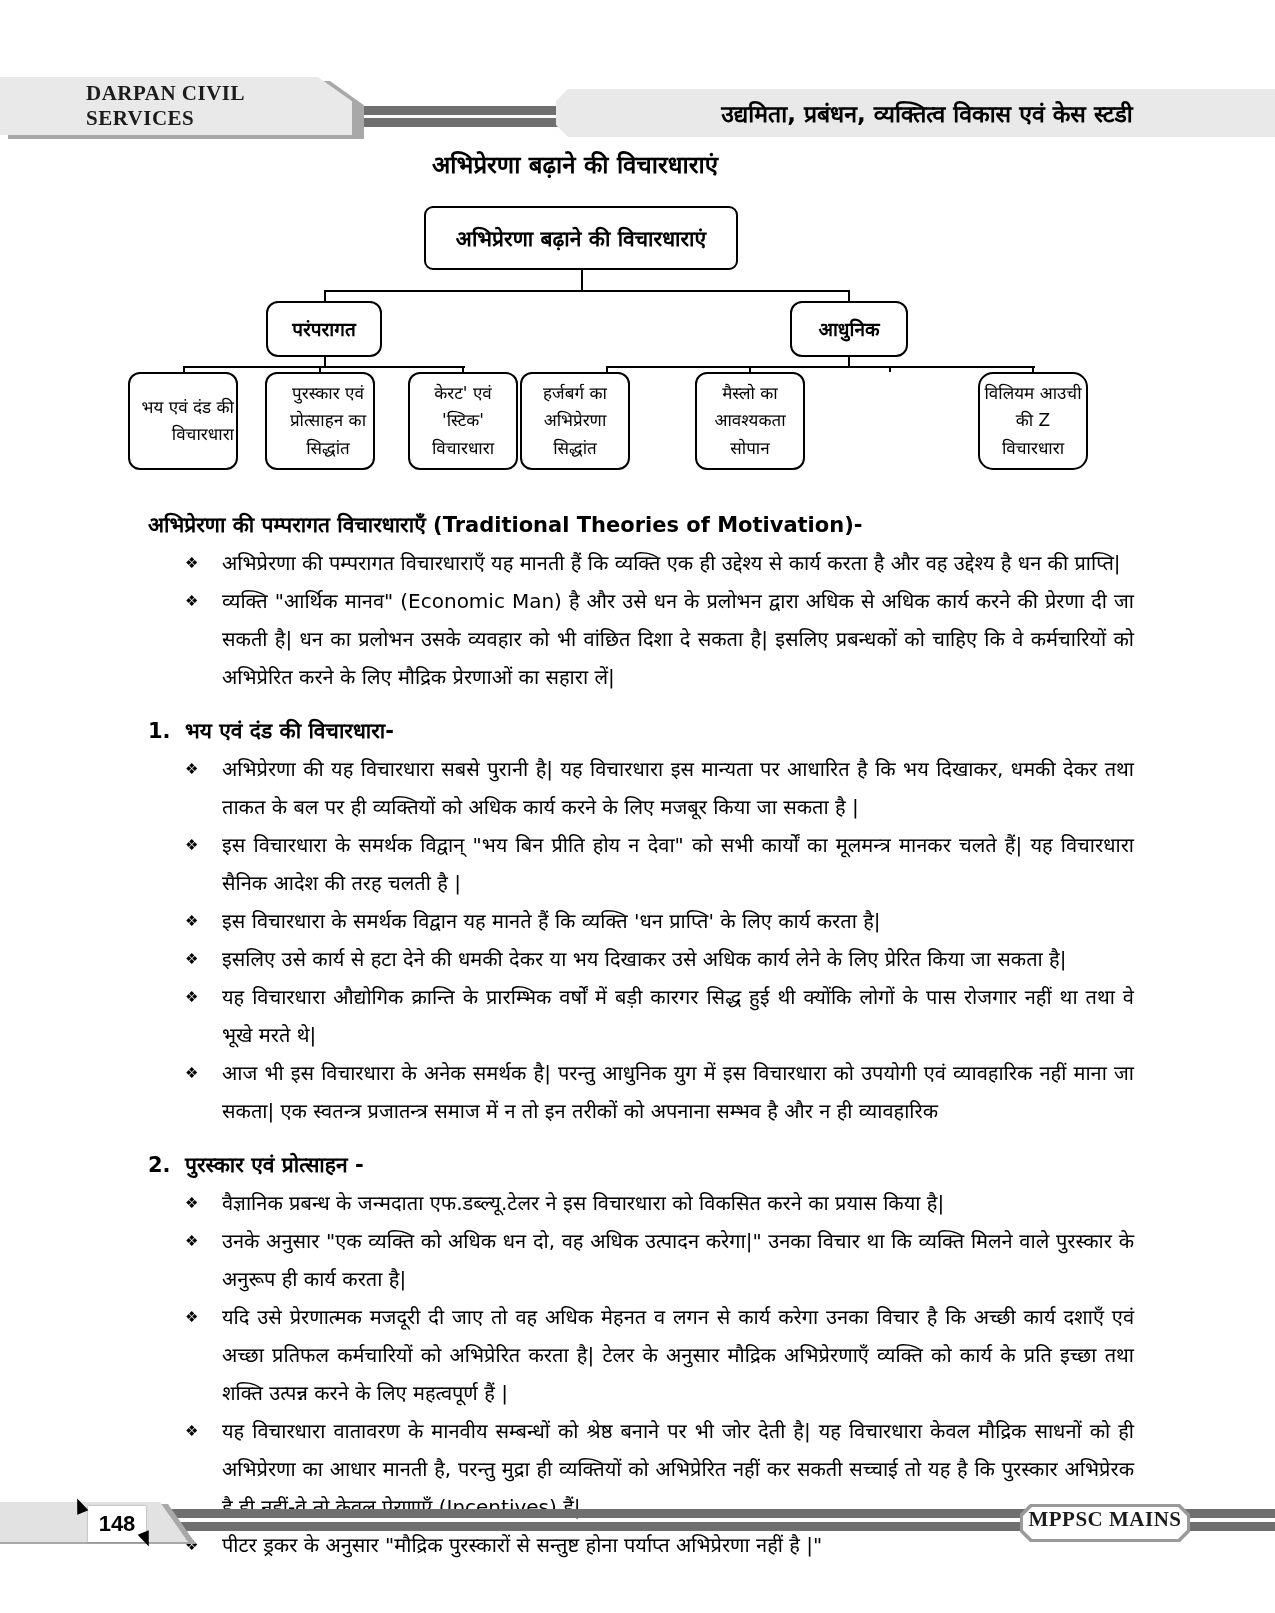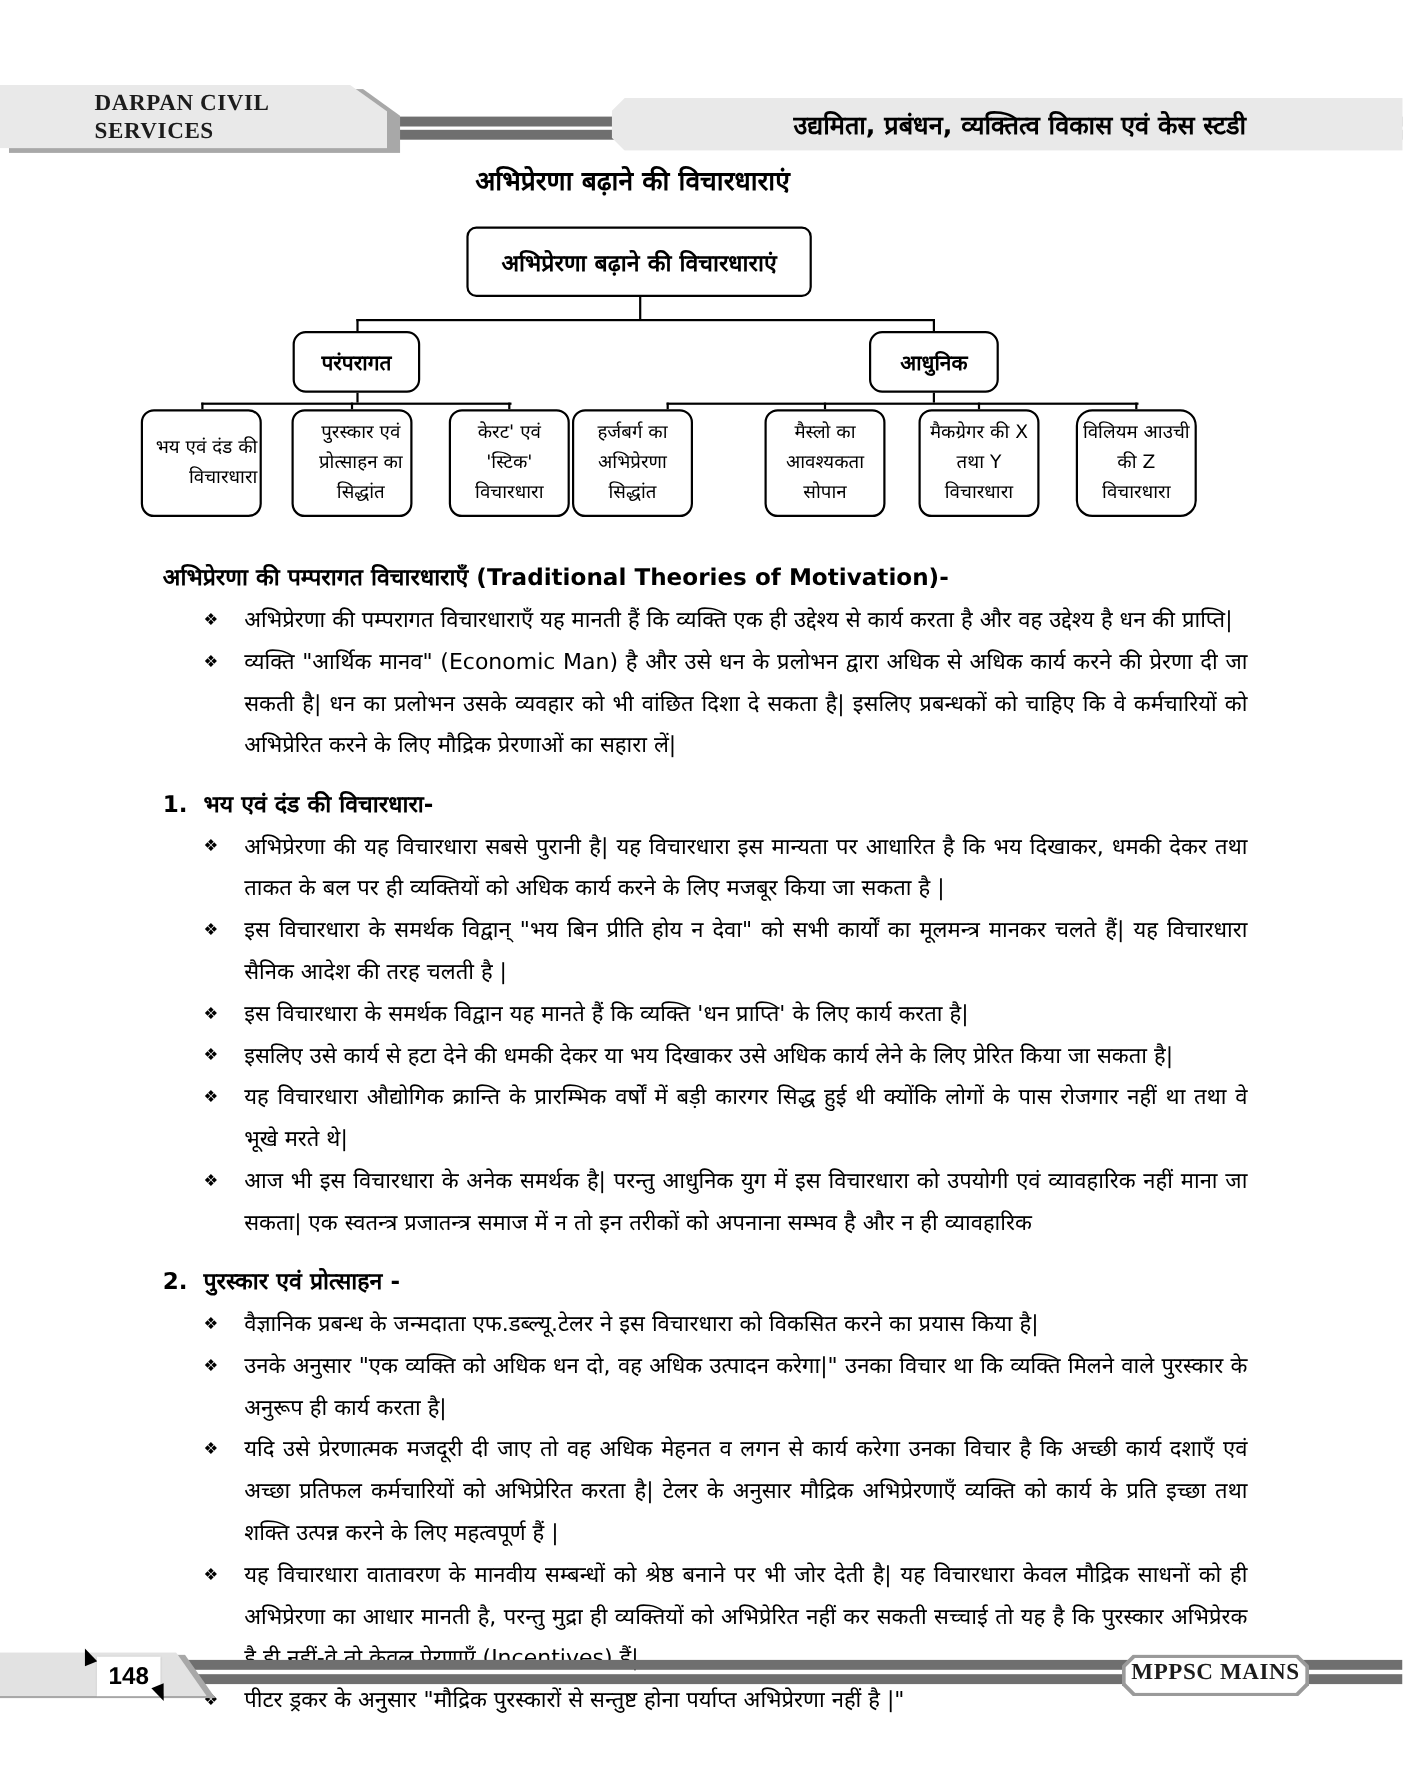--- a/index.html
+++ b/index.html
@@ -161,21 +161,20 @@
   <div class="cline" style="left:1032px;top:166px; width:2px;   height:6px;"></div>
 
   <div class="dbox root">अभिप्रेरणा बढ़ाने की विचारधाराएं</div>
   <div class="dbox lvl2 l2a">परंपरागत</div>
   <div class="dbox lvl2 l2b">आधुनिक</div>
   <div class="dbox leaf p1">भय एवं दंड की विचारधारा</div>
   <div class="dbox leaf p2">पुरस्कार एवं प्रोत्साहन का सिद्धांत</div>
   <div class="dbox leaf p3">केरट' एवं 'स्टिक' विचारधारा</div>
   <div class="dbox leaf p4">हर्जबर्ग का अभिप्रेरणा सिद्धांत</div>
   <div class="dbox leaf p5">मैस्लो का आवश्यकता सोपान</div>
-  <div class="dbox leaf p6">मैकग्रेगर की X तथा Y विचारधारा</div>
   <div class="dbox leaf p7">विलियम आउची की Z विचारधारा</div>
 </div>
 
 <div class="content">
 
   <div class="sec-head">
     <span>अभिप्रेरणा की पम्परागत विचारधाराएँ (Traditional Theories of Motivation)-</span>
   </div>
   <ul class="bullets">
     <li class="b-item">

